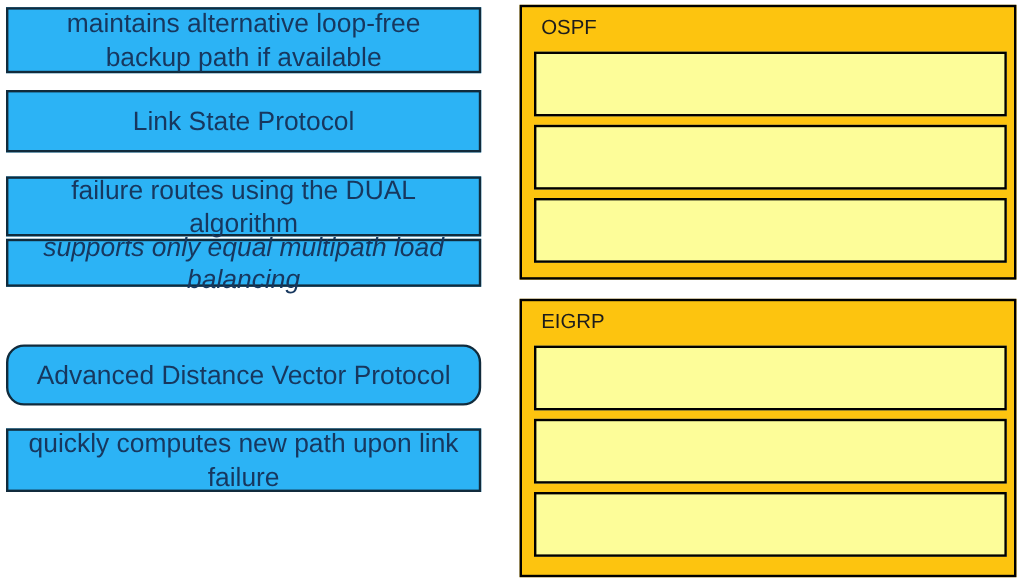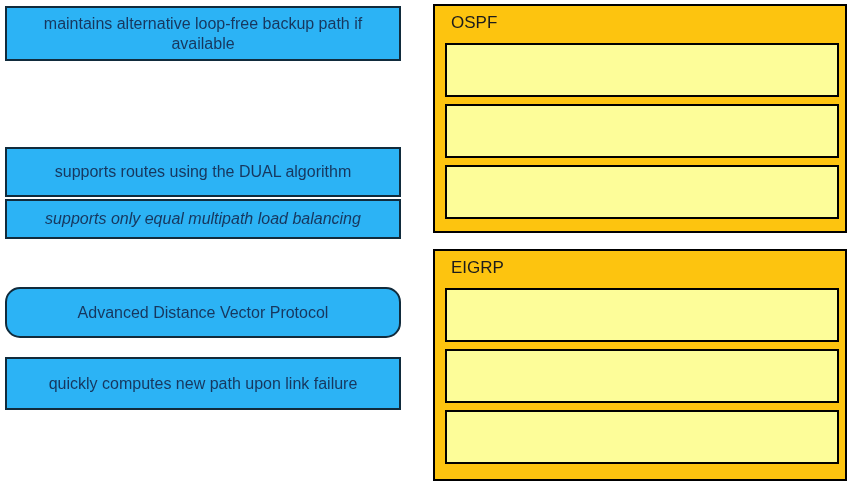--- a/index.html
+++ b/index.html
@@ -21,21 +21,21 @@
     left: 5px;
     width: 396px;
     box-sizing: border-box;
     background: var(--tile-fill);
     border: 2px solid var(--tile-border);
     color: var(--tile-text);
     display: flex;
     align-items: center;
     justify-content: center;
     text-align: center;
-    font-size: 16px;
+    font-size: 22px;
     line-height: 1.25;
     padding: 0 12px;
     cursor: grab;
   }
   .tile-1 { top: 6px;   height: 55px; }
   .tile-2 { top: 75px;  height: 52px; }
   .tile-3 { top: 147px; height: 50px; }
   .tile-4 { top: 199px; height: 40px; font-style: italic; }
   .tile-5 { top: 287px; height: 51px; border-radius: 15px; }
   .tile-6 { top: 357px; height: 53px; }
@@ -71,22 +71,23 @@
   .slot-2 { top: 98px; }
   .slot-3 { top: 159px; }
 </style>
 </head>
 <body>
 
 <div class="stage">
 
   <div class="tile tile-1">maintains alternative loop-free backup path if available</div>
 
+  <div class="tile tile-2">Link State Protocol</div>
 
-  <div class="tile tile-3">supports routes using the DUAL algorithm</div>
+  <div class="tile tile-3">failure routes using the DUAL algorithm</div>
 
   <div class="tile tile-4">supports only equal multipath load balancing</div>
 
   <div class="tile tile-5">Advanced Distance Vector Protocol</div>
 
   <div class="tile tile-6">quickly computes new path upon link failure</div>
 
   <div class="panel panel-ospf">
     <div class="panel-title">OSPF</div>
     <div class="slot slot-1"></div>

